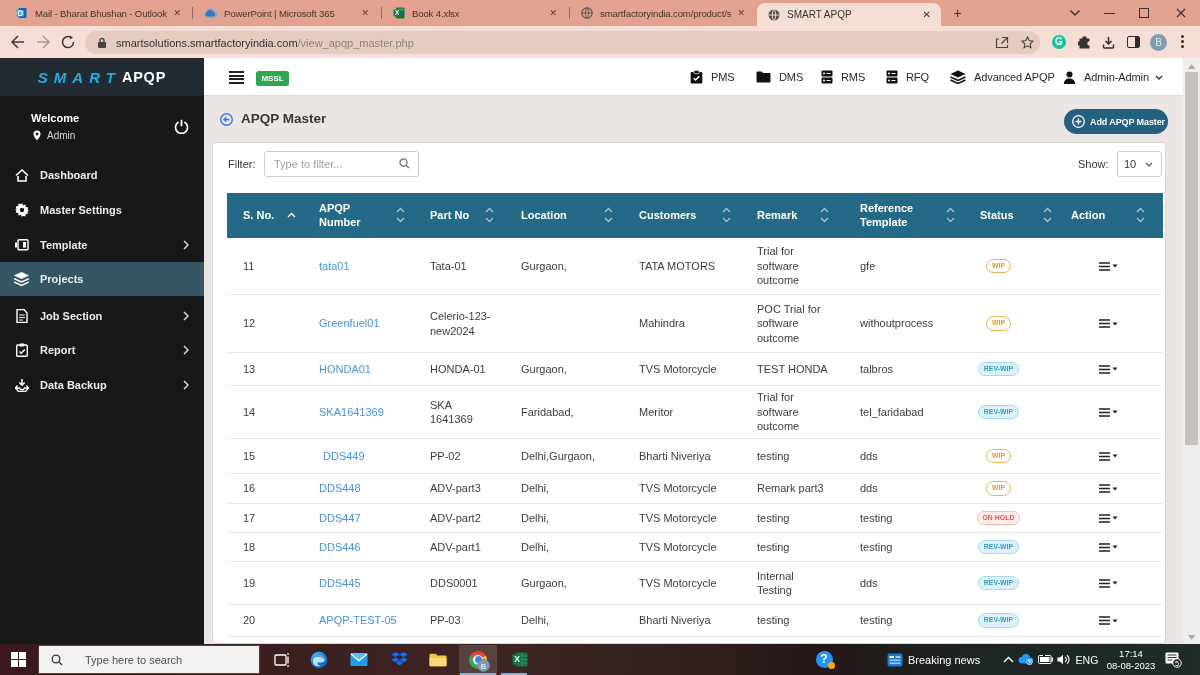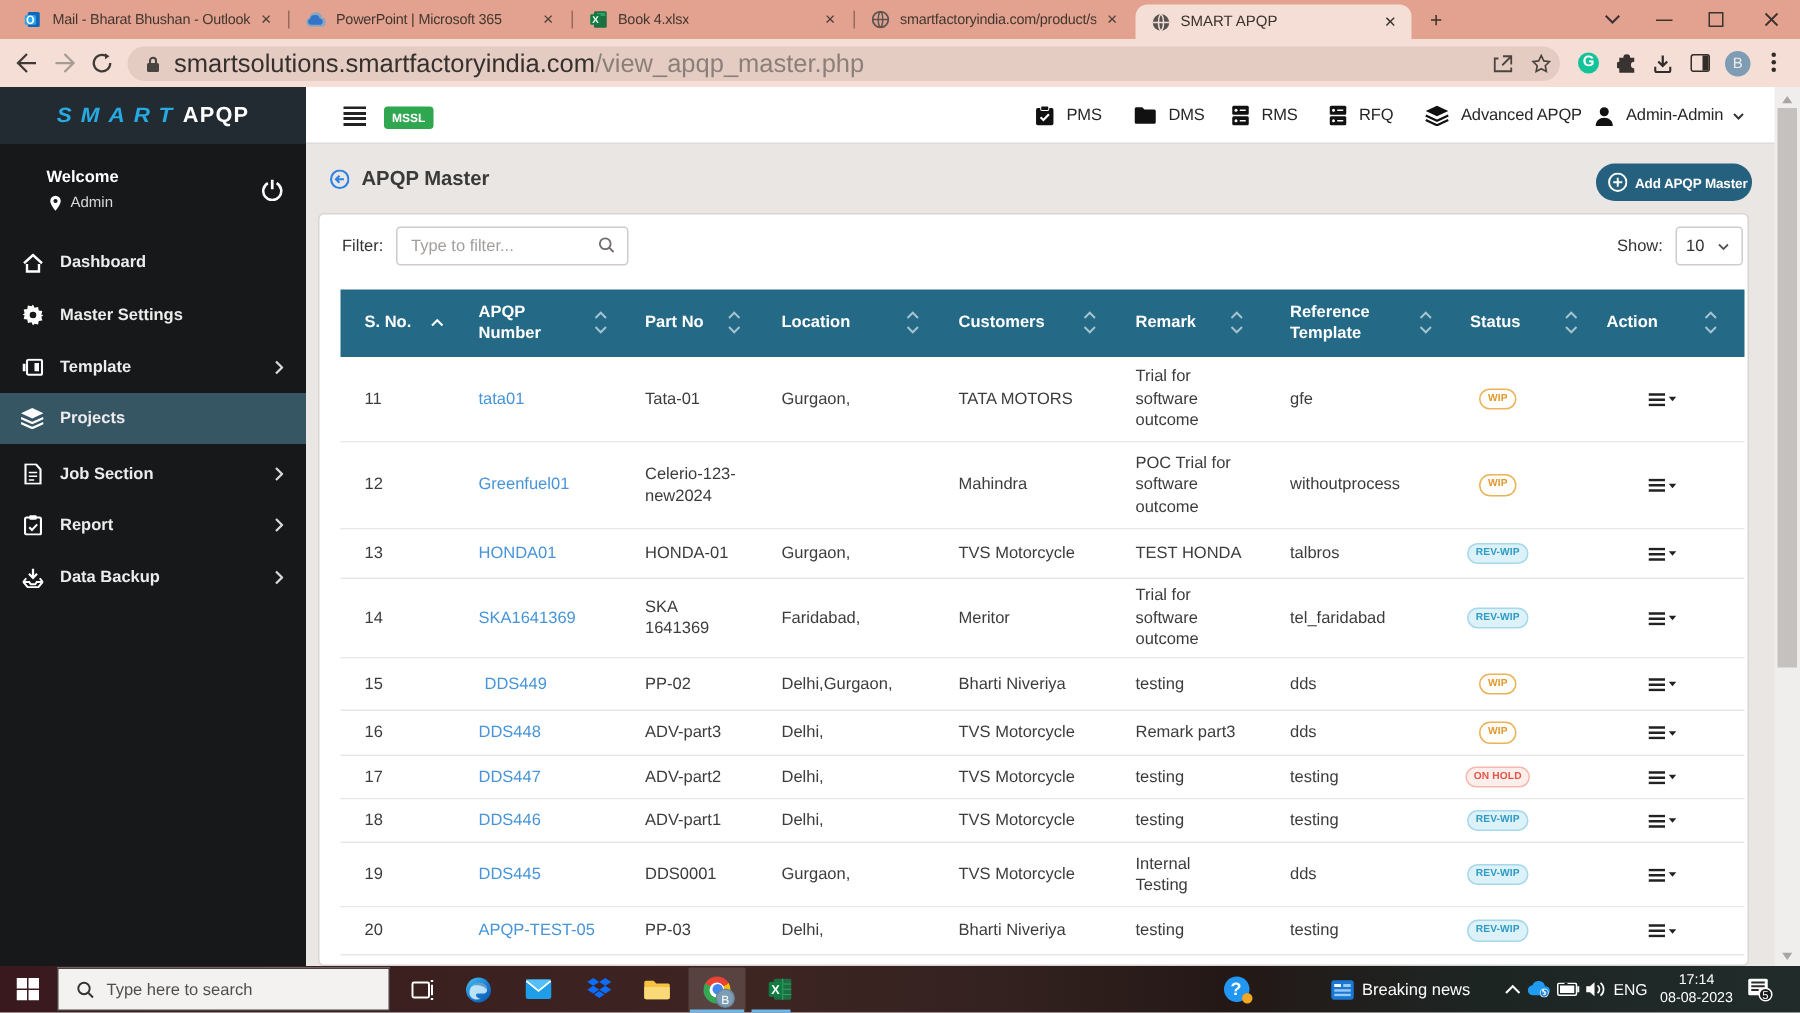--- a/index.html
+++ b/index.html
@@ -6,21 +6,21 @@
 html,body{width:1200px;height:675px;overflow:hidden;background:#fff;font-family:"Liberation Sans",sans-serif}
 .abs{position:absolute}
 
 #tabbar{position:absolute;left:0;top:0;width:1200px;height:26px;background:#e3a28f}
 .tab{position:absolute;top:0;height:26px;display:flex;align-items:center;font-size:9.6px;letter-spacing:-.15px;color:#42362f;padding-left:8px;padding-right:9px}
 .tab .ttl{white-space:nowrap;overflow:hidden}
 .tab .x{margin-left:auto;color:#4a3e38;font-size:9px}
 #activetab{position:absolute;left:757px;top:3px;width:184px;height:23px;background:#f4ded5;border-radius:8px 8px 0 0;display:flex;align-items:center;font-size:10px;color:#3a322d}
 .tsep{position:absolute;top:7px;width:1px;height:12px;background:rgba(60,40,35,.45)}
 #toolbar{position:absolute;left:0;top:26px;width:1200px;height:32px;background:#f4ded5}
-#omni{position:absolute;left:85px;top:31px;width:955px;height:23px;border-radius:12px;background:#e5ccc3;display:flex;align-items:center;font-size:17px}
+#omni{position:absolute;left:85px;top:31px;width:955px;height:23px;border-radius:12px;background:#e5ccc3;display:flex;align-items:center;font-size:11px}
 
 #appwrap{position:absolute;left:0;top:58px;width:1200px;height:586px;background:#e9e6e3}
 #sidebar{position:absolute;left:0;top:58px;width:204px;height:586px;background:#161819}
 #logo{position:absolute;left:0;top:58px;width:204px;height:38px;background:#222b31;display:flex;align-items:center;justify-content:center}
 #navbar{position:absolute;left:204px;top:58px;width:996px;height:38px;background:#fff;border-bottom:1px solid #dcdcdc}
 .navitem{position:absolute;top:58px;height:38px;display:flex;align-items:center;font-size:11px;color:#262626;letter-spacing:-.1px}
 #card{position:absolute;left:212px;top:142px;width:954px;height:502px;background:#fff;border:1px solid #d8d5d2;border-radius:4px}
 #thead{position:absolute;left:227px;top:193px;width:936px;height:45px;background:#246a87}
 .hc{position:absolute;color:#fff;font-size:11px;font-weight:bold;line-height:14px}
 .sorticon{position:absolute;opacity:.6}
@@ -684,21 +684,21 @@
     <rect x="0" y="0" width="7" height="7" fill="#fff"></rect>
     <rect x="8" y="0" width="7" height="7" fill="#fff"></rect>
     <rect x="0" y="8" width="7" height="7" fill="#fff"></rect>
     <rect x="8" y="8" width="7" height="7" fill="#fff"></rect>
   </svg>
 <div id="tsearch">
     <svg width="12" height="12" viewBox="0 0 12 12" style="margin-left:12px">
       <circle cx="5" cy="5" r="3.8" fill="none" stroke="#333" stroke-width="1.3"></circle>
       <path d="M8 8l3 3" stroke="#333" stroke-width="1.3"></path>
     </svg>
-    <span style="margin-left:8px">Type here to search</span>
+    <span style="margin-left:22px">Type here to search</span>
   </div>
 
 <div class="tbi" style="left:272px;width:20px">
     <svg width="16" height="14" viewBox="0 0 16 14">
       <rect x="1" y="2" width="11" height="10" rx="1" fill="none" stroke="#fff" stroke-width="1.3"></rect>
       <path d="M14 3.5v7M13.2 1h1.6M13.2 13h1.6" stroke="#fff" stroke-width="1.3"></path>
     </svg>
   </div>
 
 <div class="tbi" style="left:309px;width:20px">

